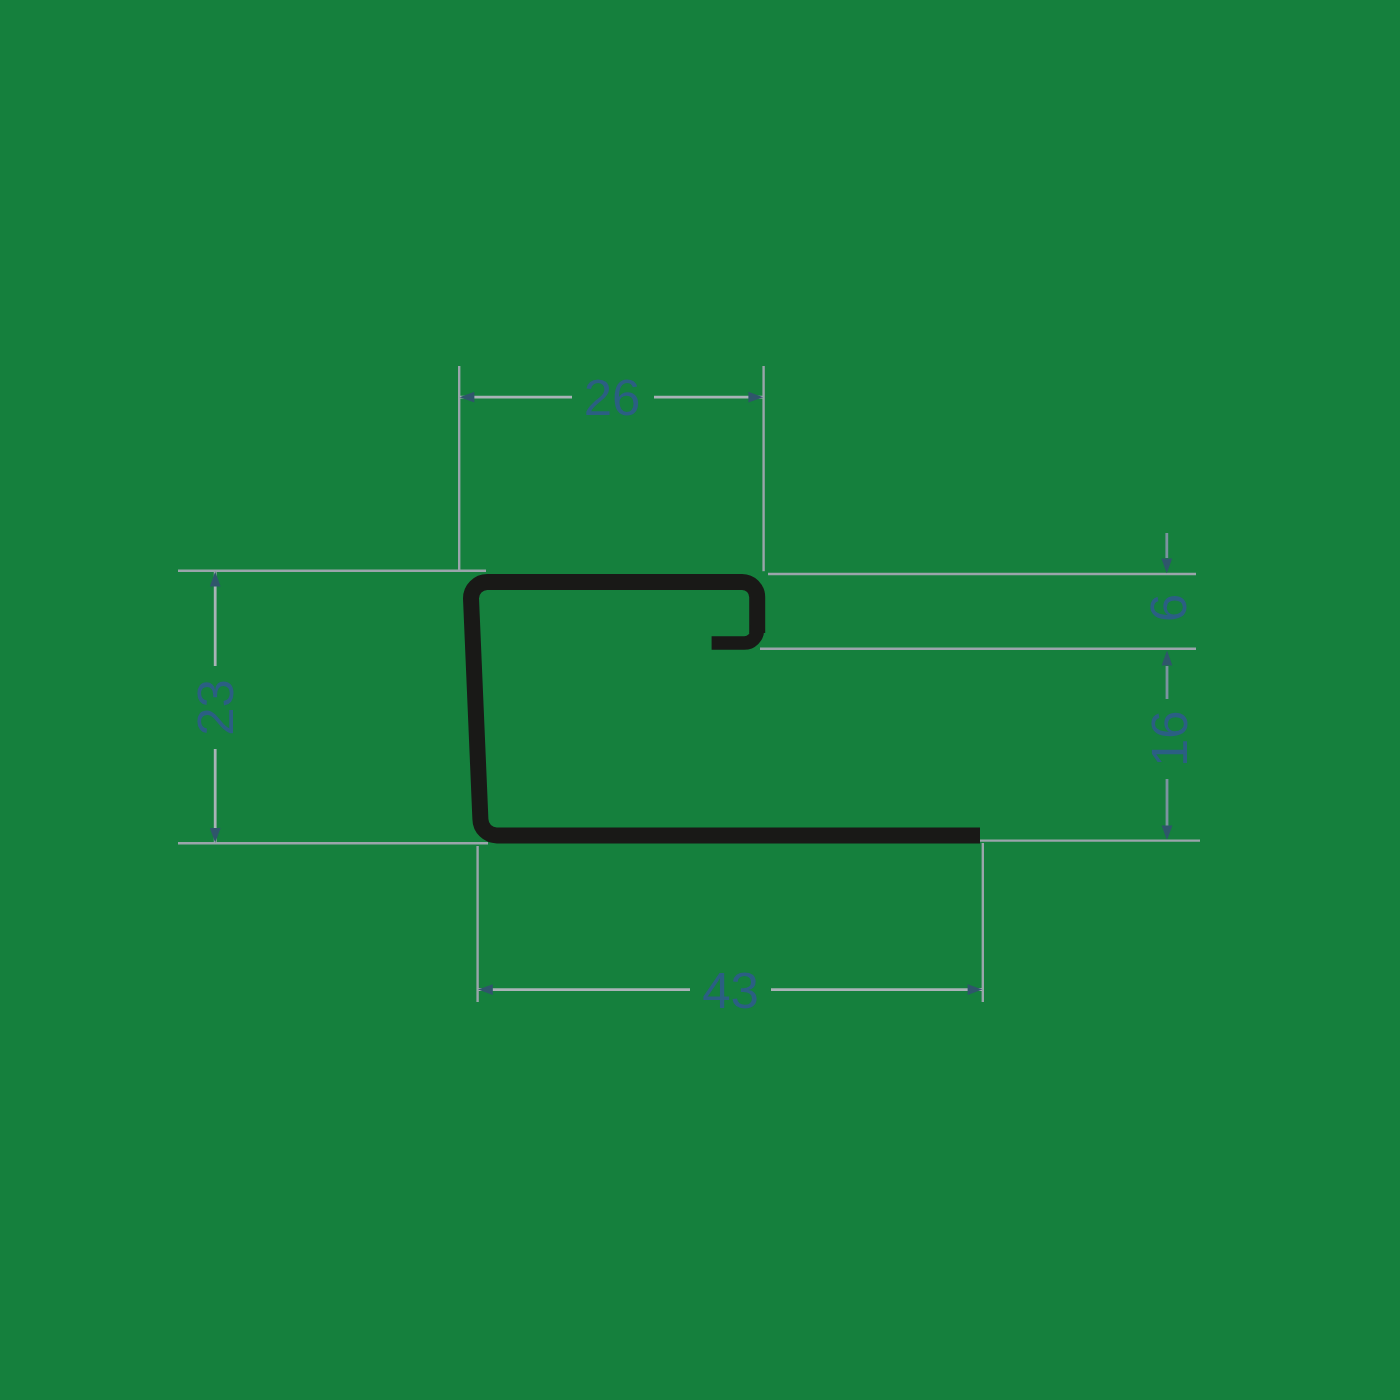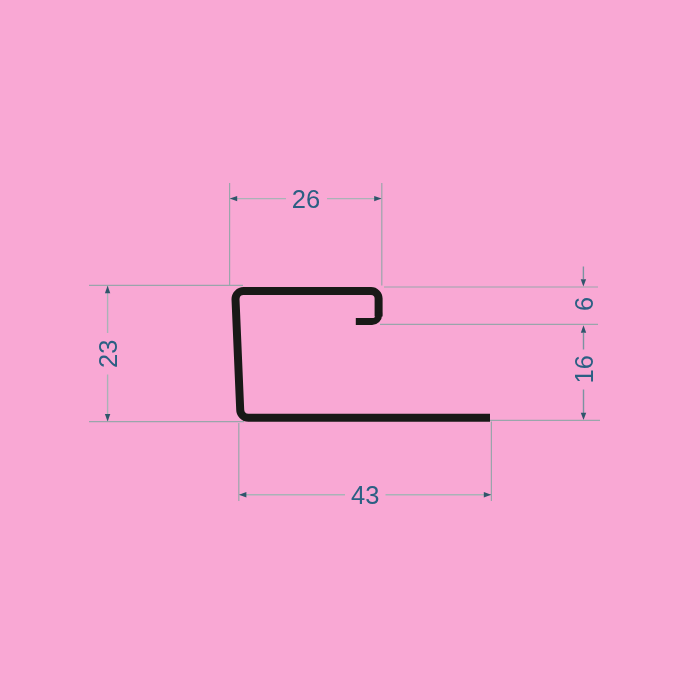--- a/index.html
+++ b/index.html
@@ -1,16 +1,16 @@
 <!DOCTYPE html>
 <html><head>
 <meta charset="utf-8">
 <style>
   html,body{margin:0;padding:0;background:#ffffff;}
-  .stage{width:700px;height:700px;position:relative;background:#f9a8d4;overflow:hidden;}
+  .stage{width:700px;height:700px;position:relative;background:#15803d;overflow:hidden;}
   svg{position:absolute;left:0;top:0;}
   text{font-family:"Liberation Sans", sans-serif;fill:#2b5f83;}
 </style>
 </head>
 <body>
 <div class="stage">
 <svg width="700" height="700" viewBox="0 0 700 700">
 
   <path d="M 378.6 316.5 L 378.6 298.6 A 7.6 7.6 0 0 0 371 291 L 243.6 291 A 8.2 8.2 0 0 0 235.5 299.2 L 240.2 409.6 A 8.2 8.2 0 0 0 248.4 417.7 L 490 417.7" fill="none" stroke="#191917" stroke-width="8" stroke-linecap="butt"></path>
 

